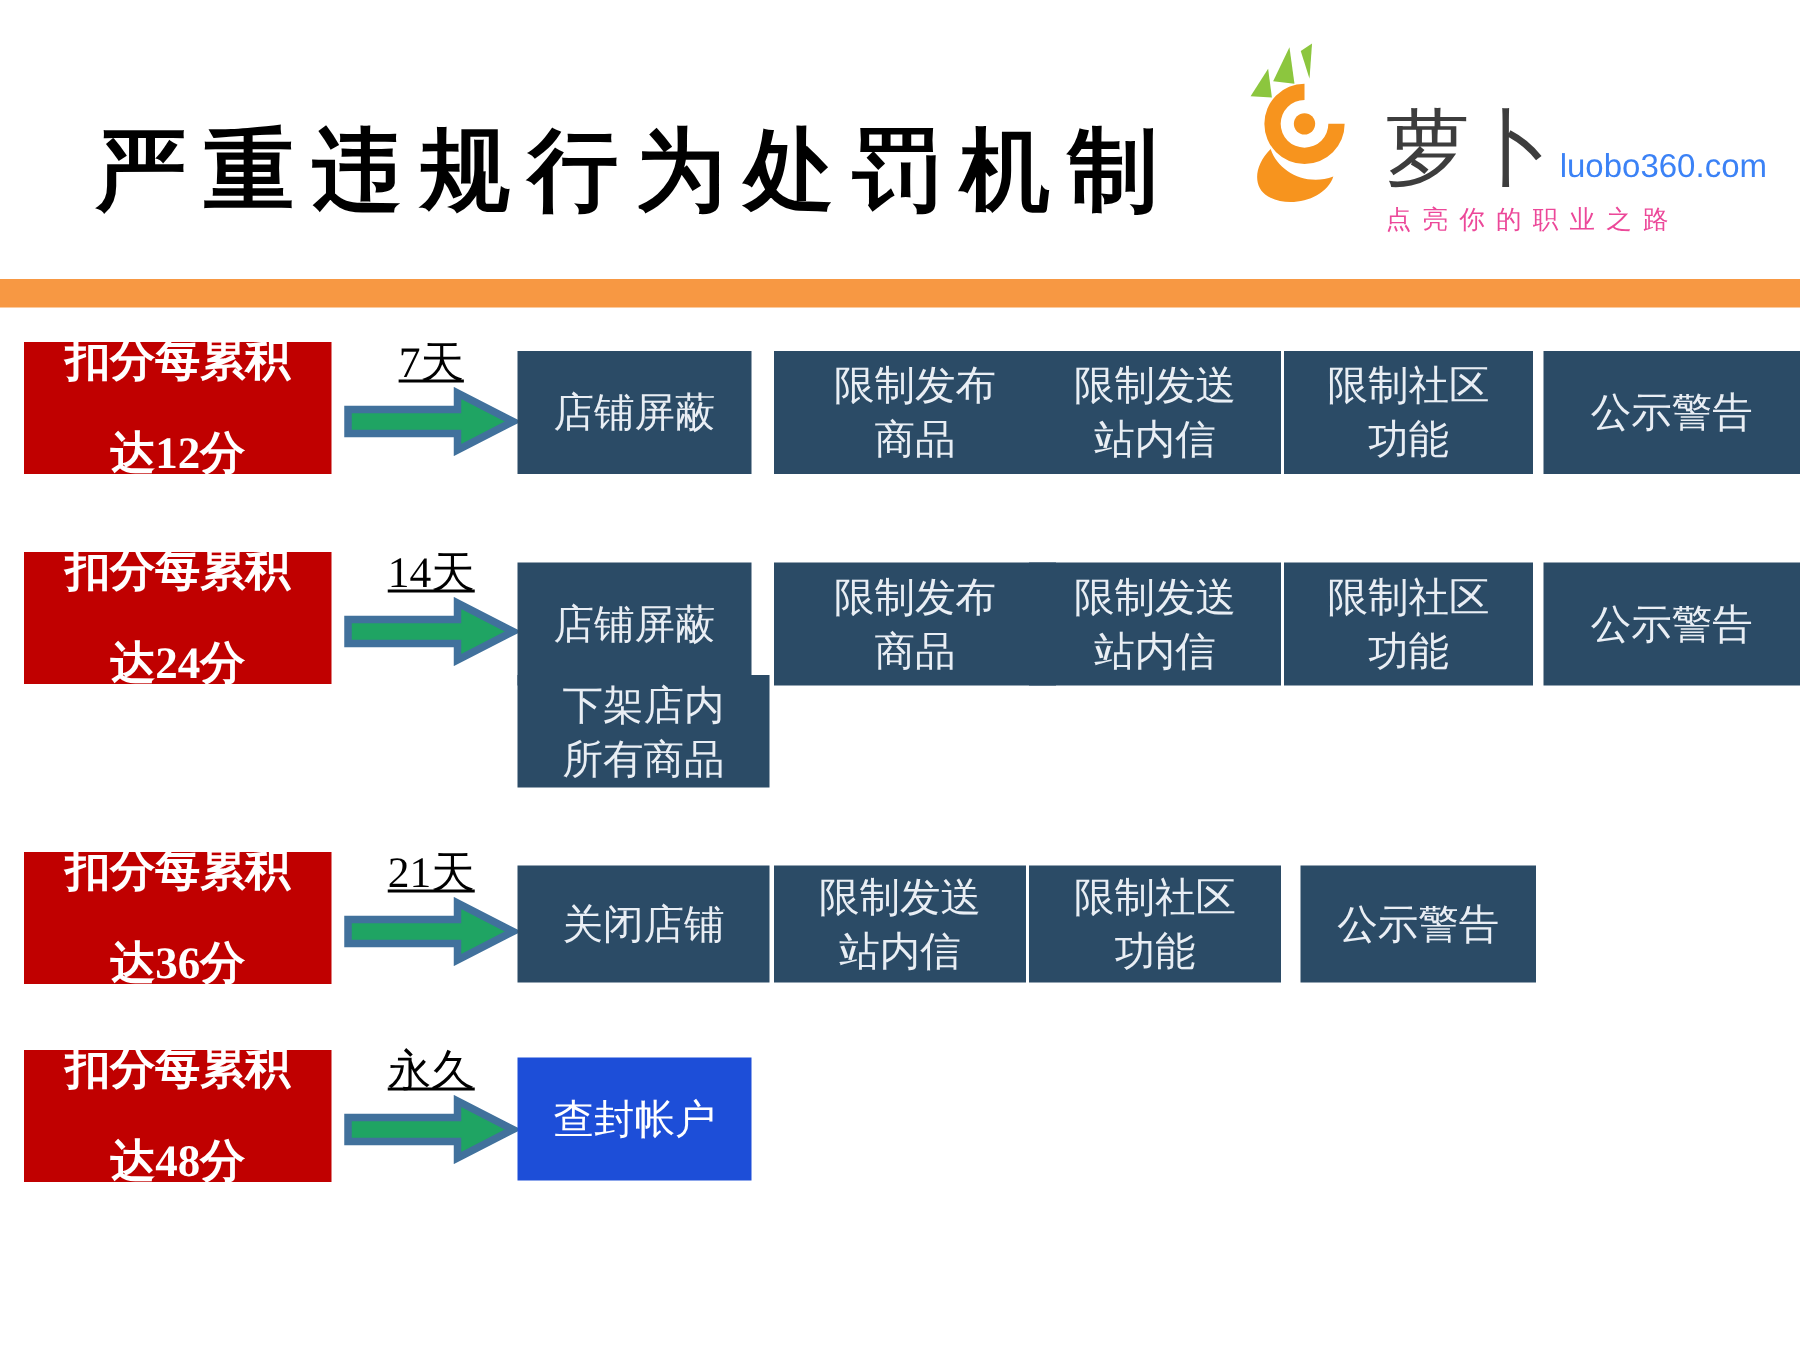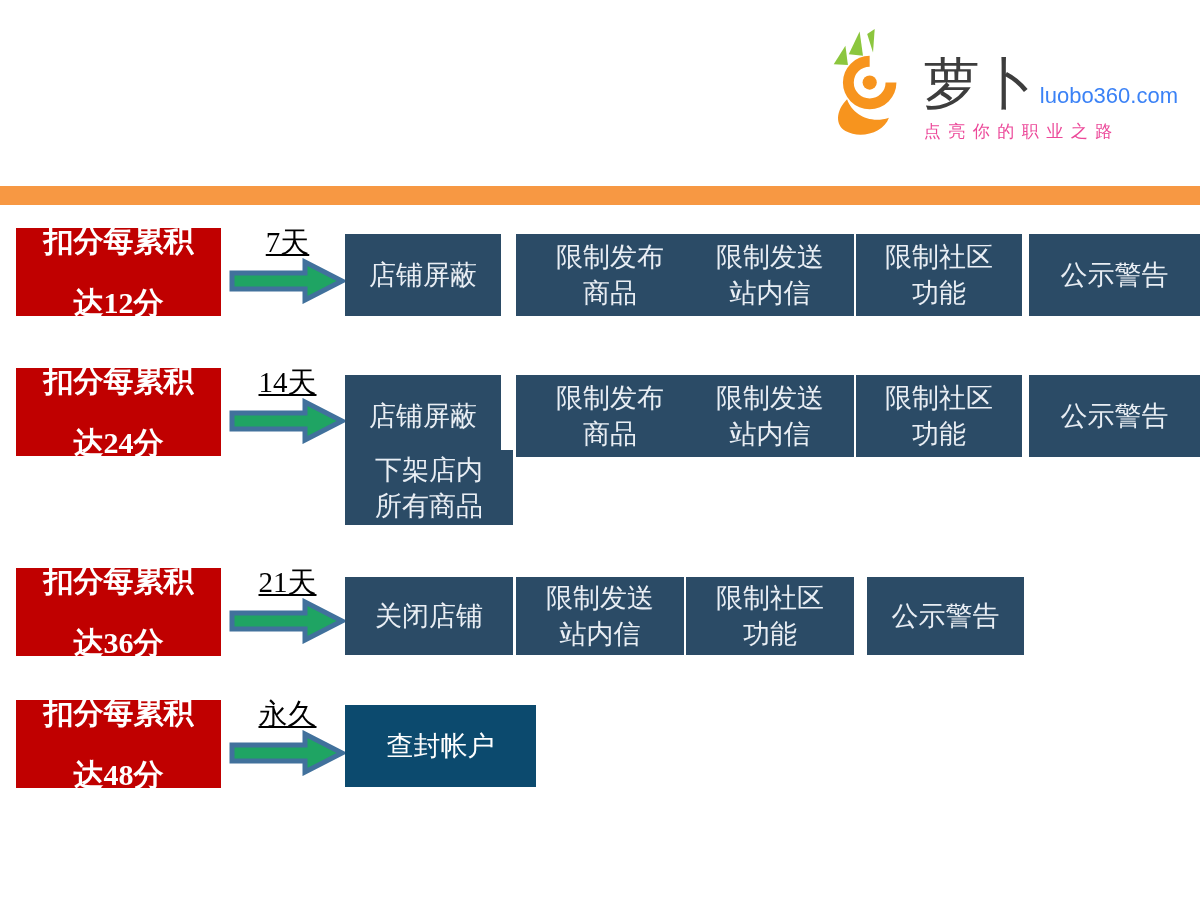--- a/index.html
+++ b/index.html
@@ -7,21 +7,21 @@
     position:relative;width:1200px;height:900px;background:#ffffff;
     overflow:hidden;font-family:"Liberation Sans",sans-serif;
   }
   
   .title{
     position:absolute;left:64px;top:74px;margin:0;
     font-size:60px;font-weight:900;letter-spacing:12px;color:#000000;
     font-family:"Liberation Sans",sans-serif;white-space:nowrap;
   }
   
-  .logo{position:absolute;right:22px;top:18px;display:flex;align-items:flex-start;}
+  .logo{position:absolute;right:22px;top:18px;display:flex;align-items:flex-end;}
   .logo-icon{display:block;}
   .logo-text{margin-left:10px;margin-top:38px;}
   .logo-row{display:flex;align-items:flex-end;}
   .logo-brand{font-size:56px;line-height:56px;color:#3d3d3d;font-weight:500;}
   .logo-domain{font-size:22px;color:#3b82f6;margin-left:4px;padding-bottom:3px;}
   .logo-slogan{font-size:17px;color:#ec4899;letter-spacing:7.5px;margin-top:8px;white-space:nowrap;}
   
   .accent-bar{position:absolute;left:0;top:186px;width:1200px;height:19px;background:#F79843;}
   
   .trigger{
@@ -51,30 +51,31 @@
   .r1{top:234px;height:82px}
   .r2{top:375px;height:82px}
   .r2x{top:450px;height:75px;left:345px;width:168px}
   .r3{top:577px;height:78px}
   .c1{left:345px;width:156px}.c2{left:516px;width:188px}.c3{left:686px;width:168px}
   .c4{left:856px;width:166px}.c5{left:1029px;width:171px}
   .d1{left:345px;width:168px}.d2{left:516px;width:168px}.d3{left:686px;width:168px}
   .d4{left:867px;width:157px}
   
   .final{
-    position:absolute;left:345px;top:705px;width:191px;height:82px;background:#0c4a6e;
+    position:absolute;left:345px;top:705px;width:156px;height:82px;background:#1d4ed8;
     color:#ffffff;display:flex;align-items:center;justify-content:center;
     font-size:27px;font-family:"Liberation Serif",serif;
   }
 </style>
 </head>
 <body>
 
 <div class="slide">
 
+  <h1 class="title">严重违规行为处罚机制</h1>
 
   <div class="logo">
     <svg class="logo-icon" width="92" height="140" viewBox="0 0 110 145" xmlns="http://www.w3.org/2000/svg">
       <polygon points="14,44 28,22 31,45" fill="#8CC63E"></polygon>
       <polygon points="32,32 45,5 49,34" fill="#8CC63E"></polygon>
       <polygon points="54,8 63,2 61,30" fill="#8CC63E"></polygon>
       <path d="M57,34 a32,32 0 1 0 32,32 l-13,0 a19,19 0 1 1 -19,-19 z" fill="#F7941E"></path>
       <circle cx="57" cy="66" r="8.5" fill="#F7941E"></circle>
       <path d="M30,86 C36,104 58,116 80,108 C74,126 46,134 28,124 C16,117 16,100 30,86 z" fill="#F7941E"></path>
     </svg>

